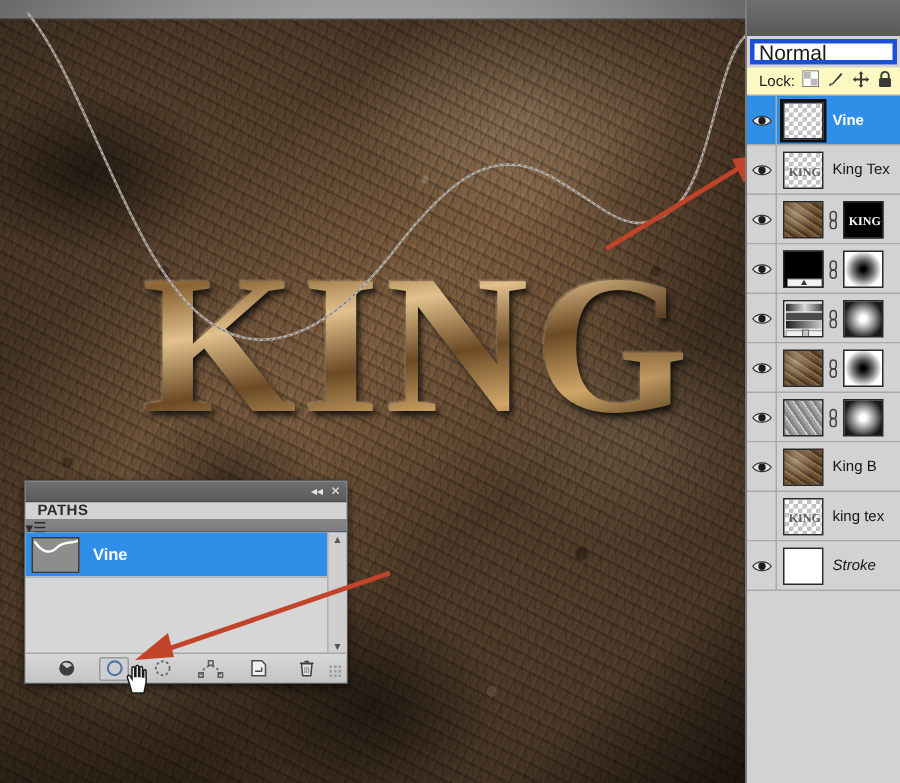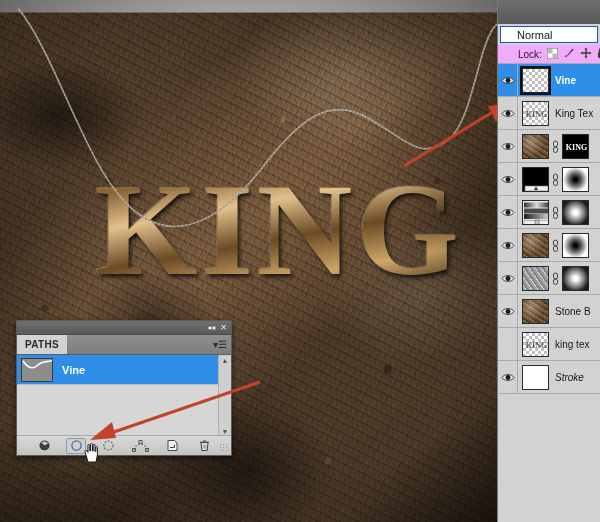--- a/index.html
+++ b/index.html
@@ -81,21 +81,21 @@
     box-shadow:0 2px 6px rgba(0,0,0,.6);
   }
   .paths-titlebar {
     height:14px; background:linear-gradient(#6f6f6f,#5a5a5a);
     display:flex; align-items:center; justify-content:flex-end;
     padding-right:4px; gap:5px; border-bottom:1px solid #4a4a4a;
   }
   .tb-btn { color:#e8e8e8; font-size:8px; line-height:8px; cursor:pointer; }
   .paths-tabrow {
     height:20px; background:linear-gradient(#8f8f8f,#7d7d7d);
-    display:flex; align-items:stretch; border-bottom:1px solid #5d5d5d;
+    display:flex; align-items:stretch; border-bottom:1px solid #5d5d5d;flex-direction:column;
   }
   .paths-tab {
     background:#d2d2d2; color:#2b2b2b; font-size:10px; font-weight:bold;
     display:flex; align-items:center; padding:0 8px; letter-spacing:.3px;
   }
   .paths-tab-rest { flex:1; }
   .paths-menu { display:flex; align-items:center; padding-right:4px; color:#2b2b2b; font-size:10px; }
   .paths-list { position:relative; height:82px; background:#d6d6d6; }
   .path-row {
     height:30px; background:#2f8fe8; display:flex; align-items:center;
@@ -141,26 +141,26 @@
   .lp-tabrow { height:20px; background:linear-gradient(#909090,#7e7e7e); display:flex; }
   .lp-tab {
     background:#d2d2d2; color:#2b2b2b; font-size:10px; font-weight:bold;
     display:flex; align-items:center; padding:0 7px; letter-spacing:.3px;
   }
   .lp-tab-rest { flex:1; }
   .lp-blend {
     height:21px; background:#d2d2d2; display:flex; align-items:center; padding:0 2px;
   }
   .lp-blend-box {
-    flex:1; height:17px; background:#fff; border:1px solid #1d4ed8;
-    display:flex; align-items:center; padding-left:16px; font-size:11px; color:#1a1a1a;
+    flex:1; height:17px; background:#fff; border:3px solid #1d4ed8;
+    display:flex; align-items:center; padding-left:3px; font-size:14px; color:#1a1a1a;
   }
   .lp-lock {
-    height:19px; background:#f0abfc; display:flex; align-items:center;
-    padding-left:20px; gap:5px; font-size:10px; color:#1a1a1a;
+    height:19px; background:#fef9c3; display:flex; align-items:center;
+    padding-left:8px; gap:5px; font-size:10px; color:#1a1a1a;
     border-bottom:1px solid #a9a9a9;
     text-align:right;
   }
   .lp-rows { position:relative; }
   .lrow {
     height:33px; display:flex; align-items:center;
     border-bottom:1px solid #a9a9a9; background:#d2d2d2; position:relative;
   }
   .lrow.selected { background:#2f8fe8; }
   .eye-cell {
@@ -489,21 +489,21 @@
       </div>
 
       <div class="lrow">
         <div class="eye-cell">
           <svg class="eye" viewBox="0 0 16 12">
             <path d="M1 6 C4 1.5, 12 1.5, 15 6 C12 10.5, 4 10.5, 1 6 Z" fill="#e6e6e6" stroke="#333" stroke-width="1"></path>
             <circle cx="8" cy="6" r="2.8" fill="#1c1c1c"></circle>
           </svg>
         </div>
         <div class="thumb rock-th"></div>
-        <div class="lname">Stone B</div>
+        <div class="lname">King B</div>
       </div>
 
       <div class="lrow">
         <div class="eye-cell">
           <svg class="eye" viewBox="0 0 16 12"></svg>
         </div>
         <div class="thumb checker">
           <svg width="27" height="25" viewBox="0 0 27 25">
             <text x="13.5" y="15" font-family="Liberation Serif, serif" font-size="8" font-weight="bold" fill="#5d5d5d" text-anchor="middle">KING</text>
           </svg>

